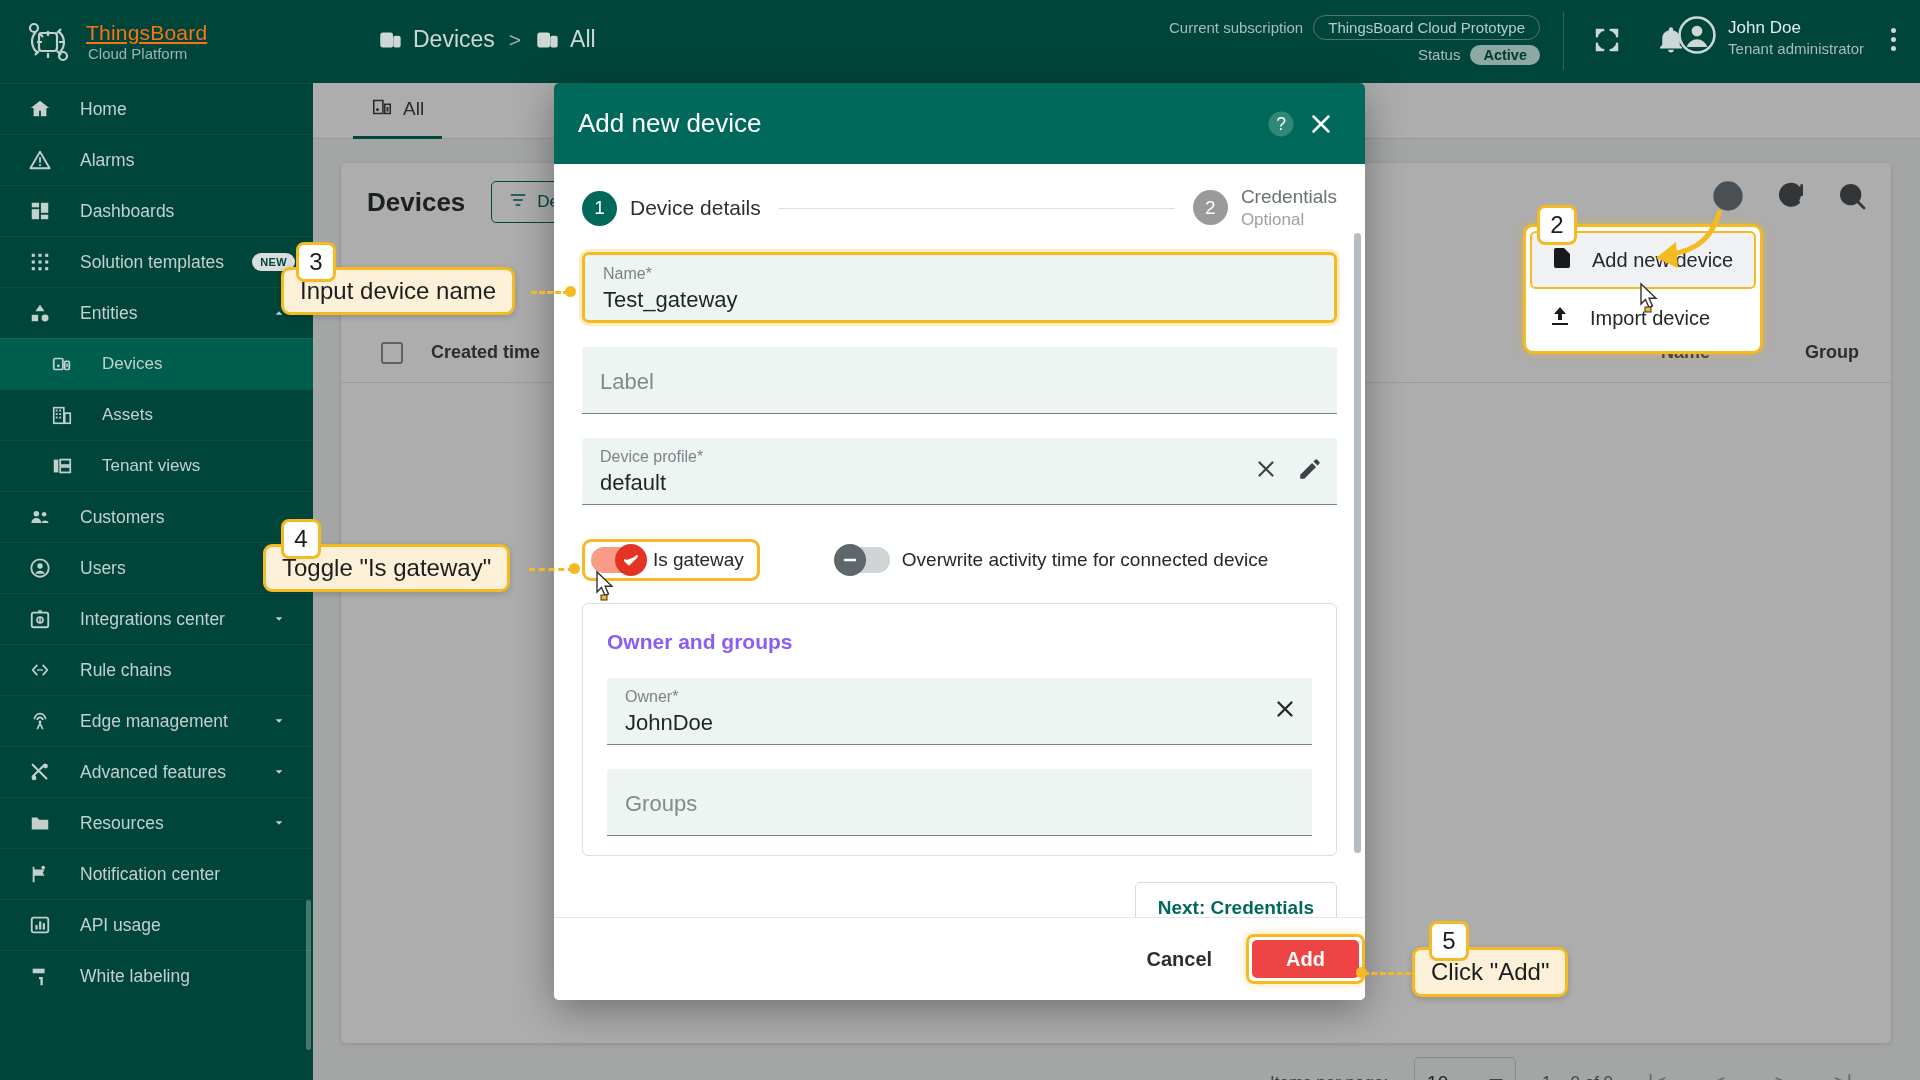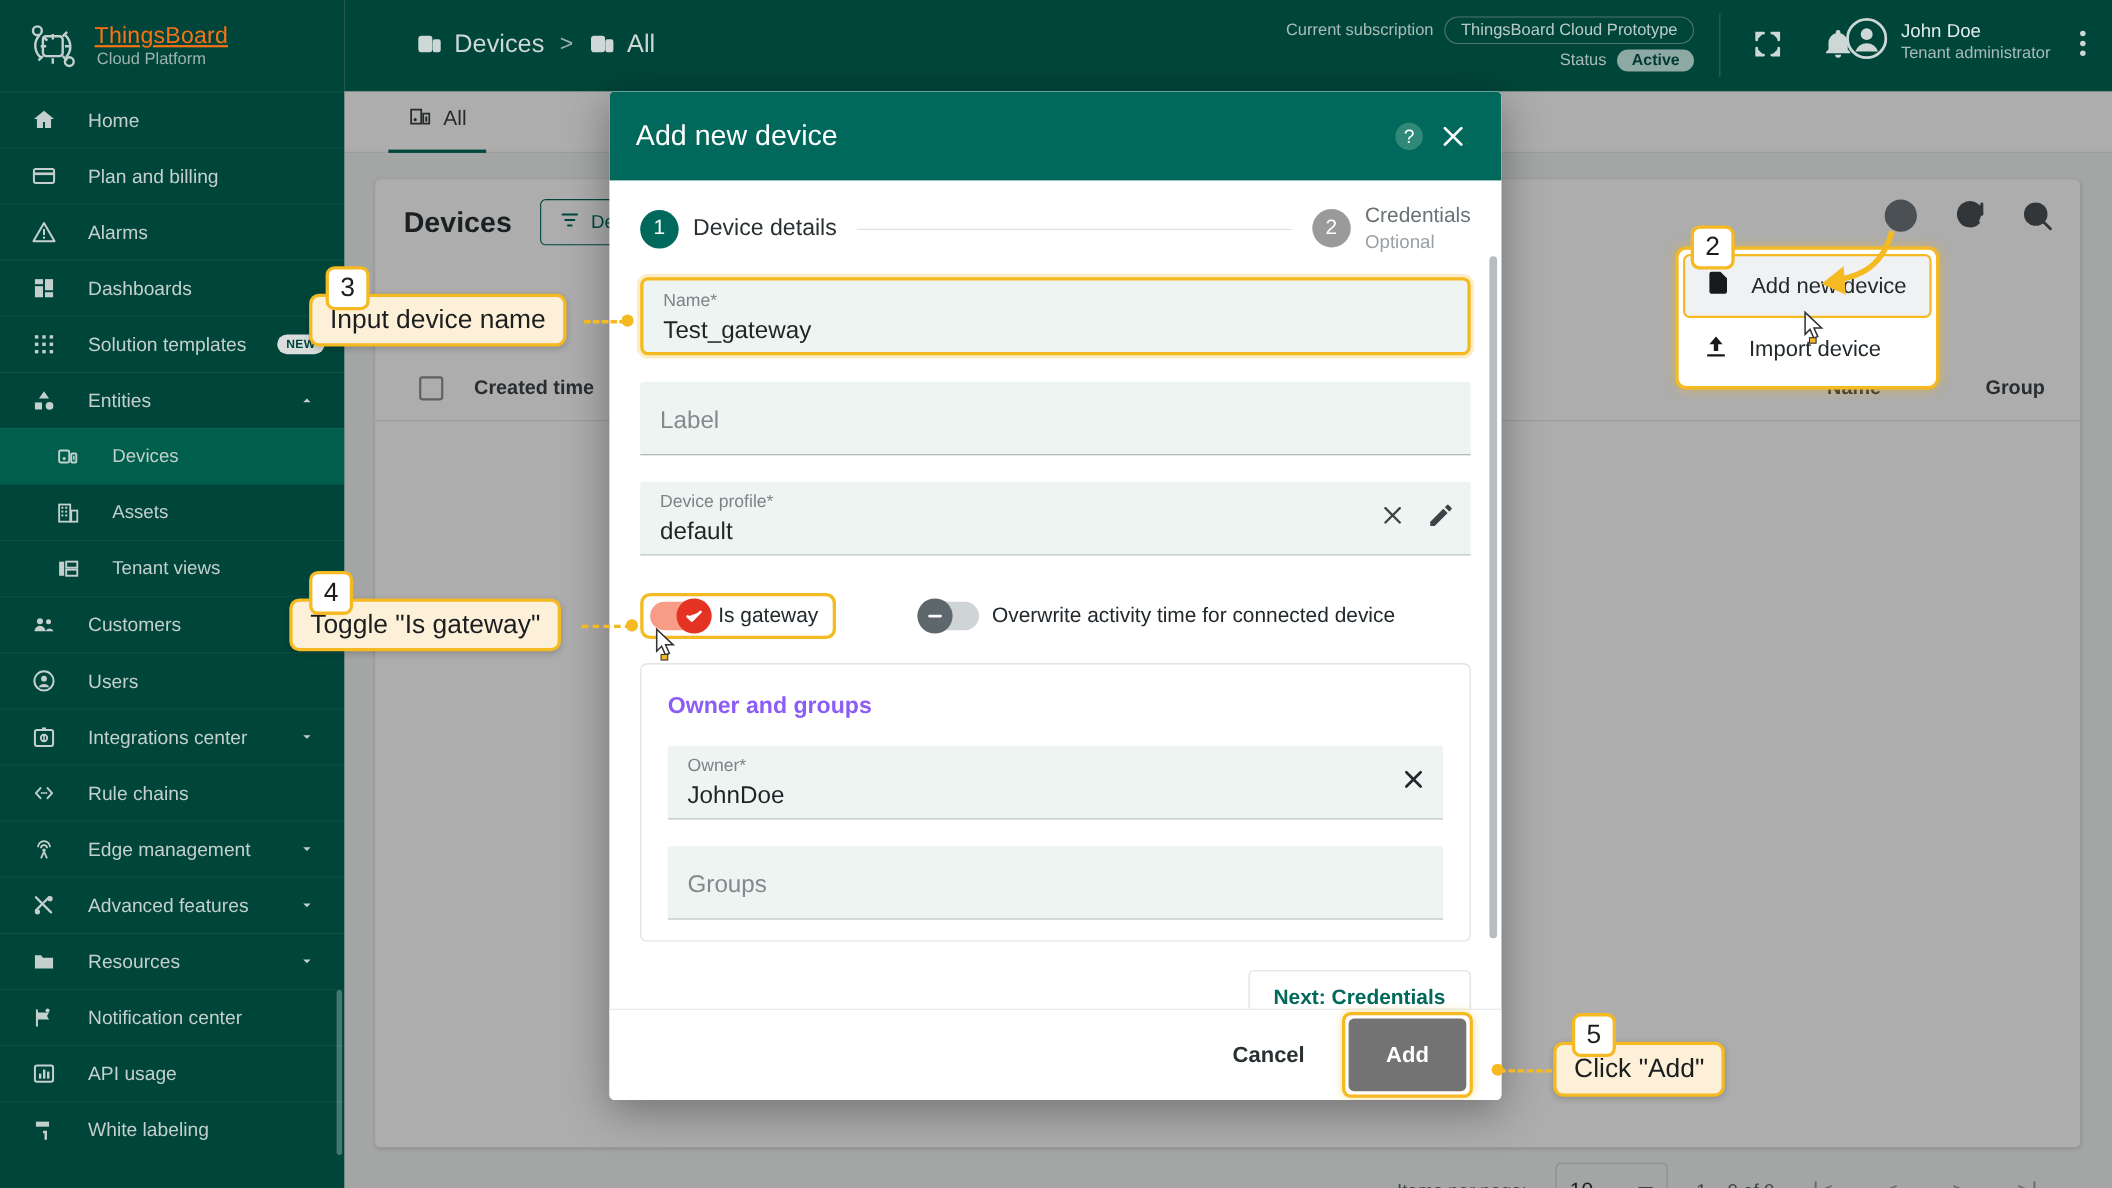--- a/index.html
+++ b/index.html
@@ -128,24 +128,24 @@
   .knob svg { width: 20px; height: 20px; fill: #fff; }
   .tg-text { font-size: 19px; color: #22282b; white-space: nowrap; }
   #overwrite-row { display: flex; align-items: center; gap: 12px; margin-left: 78px; }
 
   #owner-panel { border: 1px solid #dadee0; border-radius: 6px; padding: 26px 24px 14px 24px; margin-top: 12px; }
   #owner-panel h3 { font-size: 21px; color: #8b5cf6; font-weight: bold; margin-bottom: 24px; }
 
   #next-row { display: flex; justify-content: flex-end; margin-top: 26px; }
   #next-btn { border: 1px solid #d7dbdd; border-radius: 5px; height: 52px; padding: 0 22px; display: flex; align-items: center; font-size: 19px; color: #00695c; font-weight: bold; background: #fff; cursor: pointer; }
 
-  #dlg-footer { position: absolute; left: 0; bottom: 0; width: 811px; height: 83px; border-top: 1px solid #e4e7e8; display: flex; align-items: center; justify-content: flex-end; gap: 18px; padding-right: 26px; background: #fff; }
+  #dlg-footer { position: absolute; left: 0; bottom: 0; width: 811px; height: 83px; border-top: 1px solid #e4e7e8; display: flex; align-items: center; justify-content: flex-end; gap: 18px; background: #fff; }
   #cancel-btn { font-size: 20px; color: #2b3033; font-weight: bold; padding: 0 16px; height: 48px; display: flex; align-items: center; cursor: pointer; }
   #add-hl { border: 3px solid #f5b921; border-radius: 8px; padding: 3px; background: #fff; box-shadow: 0 0 8px rgba(245,185,33,.45); }
-  #add-btn { background: #737373; color: #fff; font-size: 20px; font-weight: bold; border-radius: 5px; height: 66px; padding: 0 34px; display: flex; align-items: center; cursor: pointer; }
+  #add-btn { background: #ef4444; color: #fff; font-size: 20px; font-weight: bold; border-radius: 5px; height: 38px; padding: 0 34px; display: flex; align-items: center; cursor: pointer; }
 
   #dlg-scroll { position: absolute; right: 4px; top: 150px; width: 7px; height: 620px; background: #b6bcbf; border-radius: 4px; }
 
   
   #menu-hl { position: absolute; left: 1523px; top: 224px; width: 240px; border: 3px solid #f5b921; border-radius: 10px; background: #fff; box-shadow: 0 0 10px rgba(245,185,33,.5); padding: 4px; }
   .menu-item { display: flex; align-items: center; gap: 18px; height: 58px; padding-left: 18px; font-size: 20px; color: #22282b; cursor: pointer; border-radius: 6px; }
   .menu-item.sel { background: #f0f1f2; border: 2px solid #f5b921; }
   .menu-item svg { width: 24px; height: 24px; fill: #17191b; }
 
   
@@ -241,29 +241,20 @@
       </span>
     </div>
     <div id="nav-list">
         <div class="navitem">
           <span class="ico">
             <svg viewBox="0 0 24 24">
               <path d="M12 3L2 11h3v9h6v-6h2v6h6v-9h3z"></path>
             </svg>
           </span>
           <span class="lbl">Home</span>
-        </div>
-        <div class="navitem">
-          <span class="ico">
-            <svg viewBox="0 0 24 24">
-              <rect x="2" y="5" width="20" height="14" rx="2" fill="none" stroke="#c3d0cd" stroke-width="2"></rect>
-              <rect x="2" y="8.5" width="20" height="2.6"></rect>
-            </svg>
-          </span>
-          <span class="lbl">Plan and billing</span>
         </div>
         <div class="navitem">
           <span class="ico">
             <svg viewBox="0 0 24 24">
               <path d="M12 3L1.5 21h21z" fill="none" stroke="#c3d0cd" stroke-width="2" stroke-linejoin="round"></path>
               <rect x="11" y="9" width="2" height="6"></rect>
               <rect x="11" y="16.5" width="2" height="2"></rect>
             </svg>
           </span>
           <span class="lbl">Alarms</span>

